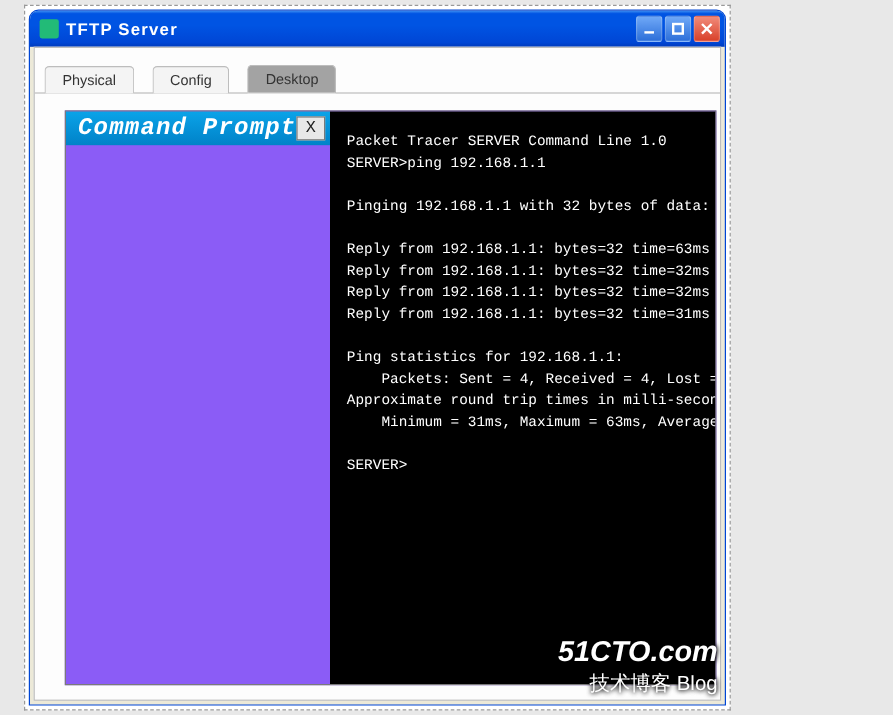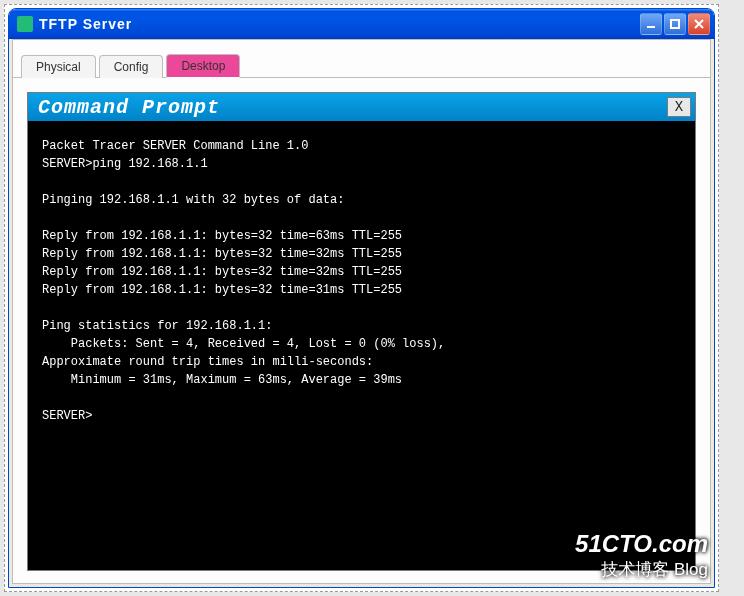--- a/index.html
+++ b/index.html
@@ -7,22 +7,22 @@
     margin: 0;
     width: 744px;
     height: 596px;
     background: #e8e8e8;
     font-family: Tahoma, Arial, sans-serif;
     overflow: hidden;
     position: relative;
   }
   .outer-frame {
     position: absolute;
-    left: 4px; top: 4px;
-    width: 715px; height: 588px;
+    left: 20px; top: 4px;
+    width: 589px; height: 588px;
     border: 1px dashed #999;
     background: #fff;
   }
   .window {
     position: absolute;
     left: 3px; top: 3px; right: 3px; bottom: 3px;
     border: 1px solid #0046d5;
     border-radius: 8px 8px 0 0;
     overflow: hidden;
     background: #ece9d8;
@@ -74,41 +74,41 @@
     border-bottom: 1px solid #bdbdbd;
     gap: 0;
   }
   .tab {
     padding: 4px 14px;
     font-size: 12px;
     background: #f4f4f4;
     border: 1px solid #bdbdbd;
     border-bottom: none;
     border-radius: 4px 4px 0 0;
-    margin-right: 3px;
+    margin-right: 15px;
     color: #333;
     position: relative;
     top: 1px;
   }
   .tab.active {
-    background: #ec4899;
+    background: #a3a3a3;
     top: 1px;
     border-bottom: 1px solid #fff;
     z-index: 2;
   }
   .content {
     position: absolute;
     top: 38px; left: 0; right: 0; bottom: 0;
     padding: 14px 14px 12px 14px;
   }
   .prompt-frame {
     width: 100%; height: 100%;
     border: 1px solid #7a7a7a;
     background: #8b5cf6;
-    display: flex; flex-direction: column;
+    display: flex; flex-direction: row; margin-left: 11px;
   }
   .prompt-title {
     height: 28px;
     background: linear-gradient(to bottom, #0aa3e8, #0082c8);
     display: flex; align-items: center;
     padding: 0 4px 0 10px;
   }
   .prompt-title-text {
     flex: 1;
     color: #fff;

